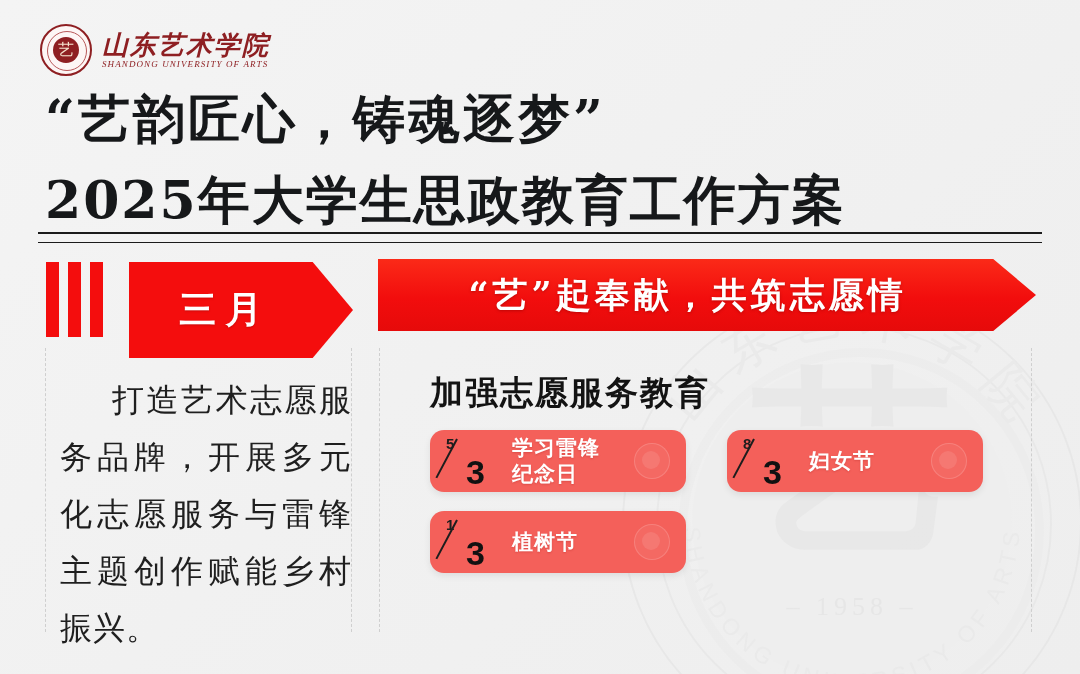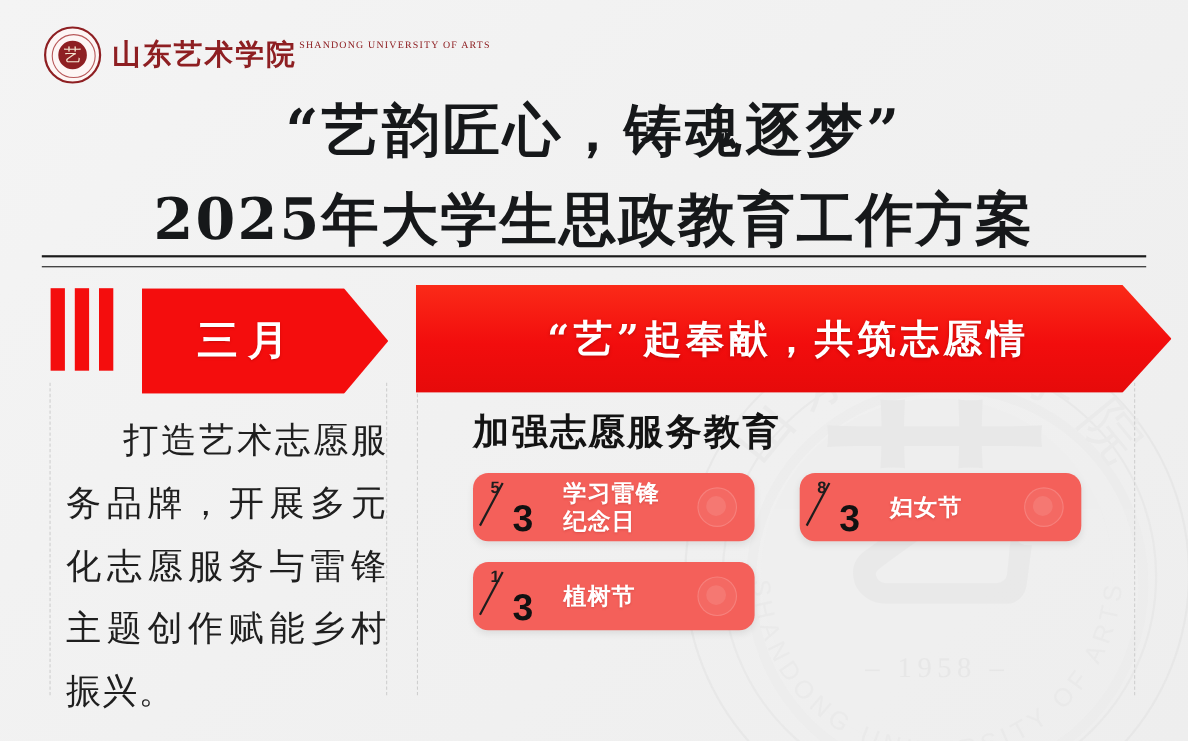--- a/index.html
+++ b/index.html
@@ -128,21 +128,21 @@
     border-radius: 50%;
     background: #8e1f22;
     color: #f4e3cf;
     font-size: 16px;
     font-family: "DejaVu Serif", serif;
     display: flex;
     align-items: center;
     justify-content: center;
     line-height: 1;
   }
-  .logo-text { display: flex; flex-direction: row; gap: 2px; }
+  .logo-text { display: flex; flex-direction: column; gap: 2px; font-style: italic; }
   .logo-cn {
     font-family: "DejaVu Serif", serif;
     font-size: 26px;
     letter-spacing: 2px;
     color: #8e1f22;
     font-weight: bold;
     line-height: 1;
   }
   .logo-en {
     font-family: "Liberation Serif", serif;
@@ -150,21 +150,22 @@
     letter-spacing: 1.1px;
     color: #8e1f22;
     line-height: 1;
   }
 
   
   .title-block {
     position: absolute;
     left: 0; right: 0;
     top: 88px;
-    text-align: center;
+    text-align: left;
+    padding-left: 45px;
   }
   .title-line1 {
     font-family: "DejaVu Serif", serif;
     font-weight: bold;
     font-size: 52px;
     letter-spacing: 3px;
     color: #16181a;
     line-height: 1.18;
     white-space: nowrap;
   }
@@ -226,26 +227,25 @@
     text-indent: 9px;
     text-shadow: 0 1px 2px rgba(120,0,0,.35);
   }
 
   
   .theme-banner {
     position: absolute;
     left: 378px;
     top: 259px;
     width: 658px;
-    height: 98px;
+    height: 72px;
     background: linear-gradient(180deg, #fb2a18 0%, #f20d0d 55%, #e60a0a 100%);
     clip-path: polygon(0 0, 93.5% 0, 100% 50%, 93.5% 100%, 0 100%);
     display: flex;
     align-items: center;
-    padding-left: 29px;
   }
   .theme-banner span {
     display: block;
     width: 93.5%;
     text-align: center;
     color: #ffffff;
     font-family: "DejaVu Serif", serif;
     font-weight: bold;
     font-size: 35px;
     letter-spacing: 4px;

